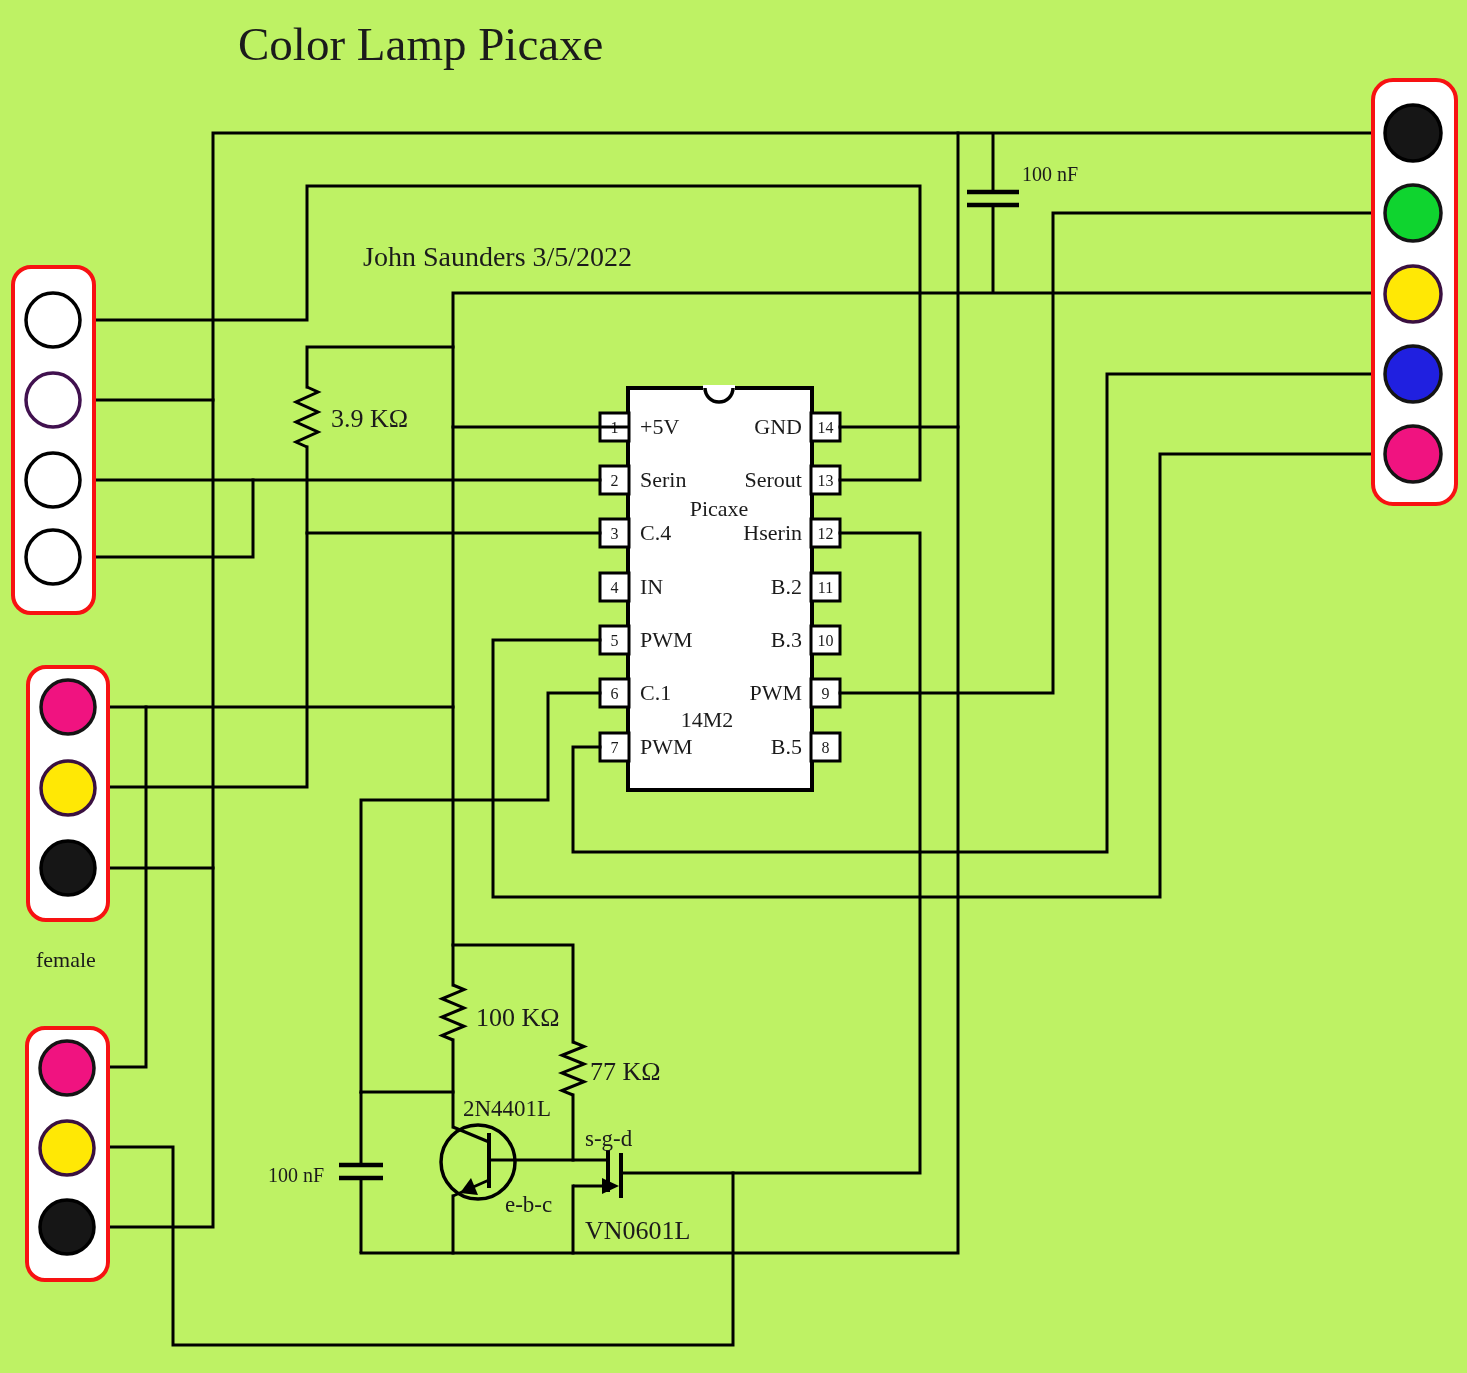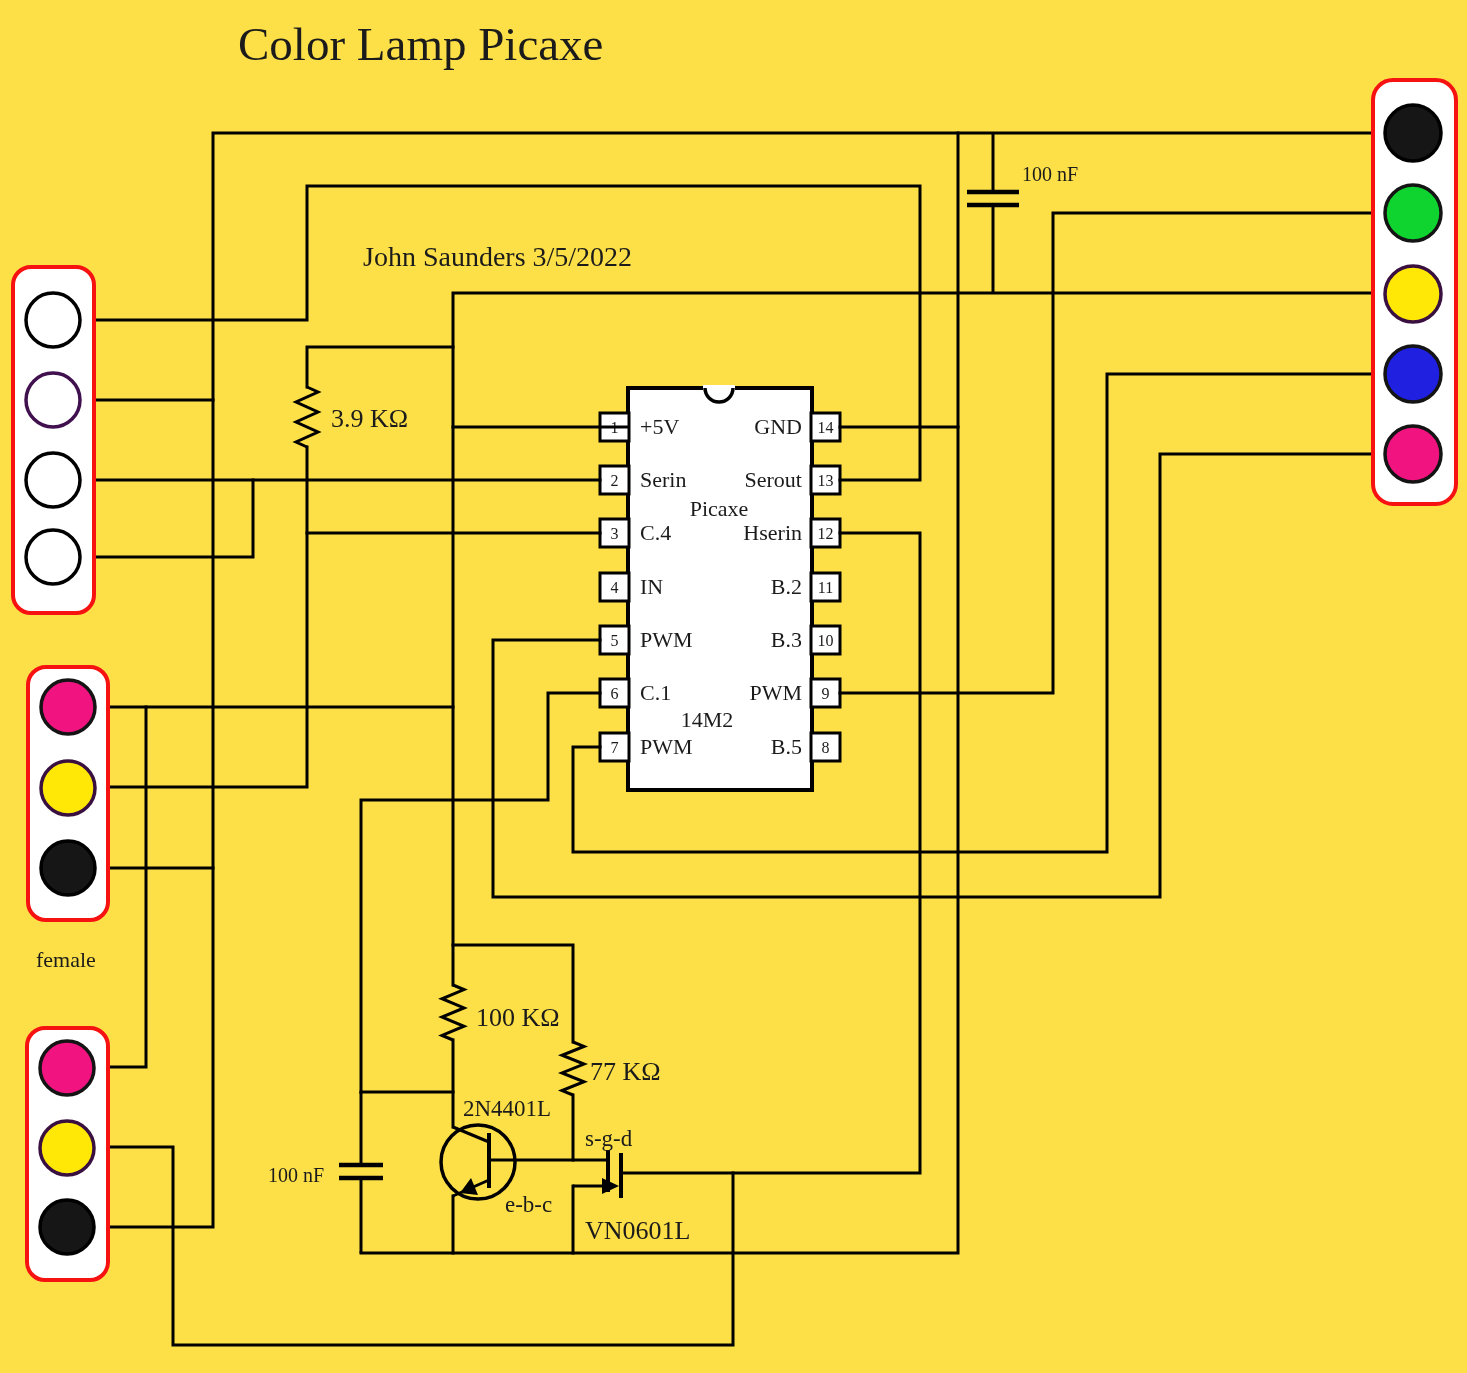--- a/index.html
+++ b/index.html
@@ -1,16 +1,16 @@
 <!DOCTYPE html>
 <html><head>
 <meta charset="utf-8">
 <style>
   html,body{margin:0;padding:0;background:#ffffff;}
-  .canvas{width:1467px;height:1373px;position:relative;background:#fde047;overflow:hidden;}
+  .canvas{width:1467px;height:1373px;position:relative;background:#bef264;overflow:hidden;}
   svg{display:block;}
   text{font-family:"Liberation Serif","DejaVu Serif",serif;fill:#1b1b1b;}
   .title-text{font-size:47px;}
   .author-text{font-size:28px;}
 </style>
 </head>
 <body>
 
 <div class="canvas">
   <svg id="schematic" width="1467" height="1373" viewBox="0 0 1467 1373" xmlns="http://www.w3.org/2000/svg">

